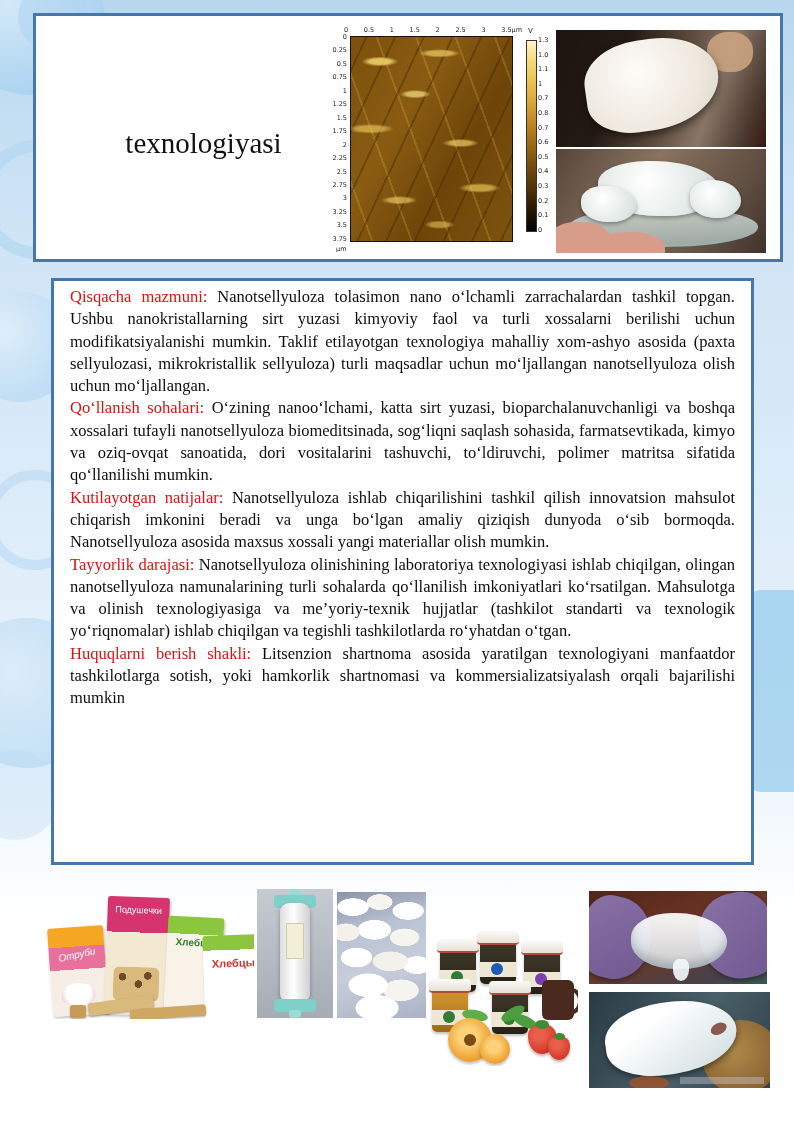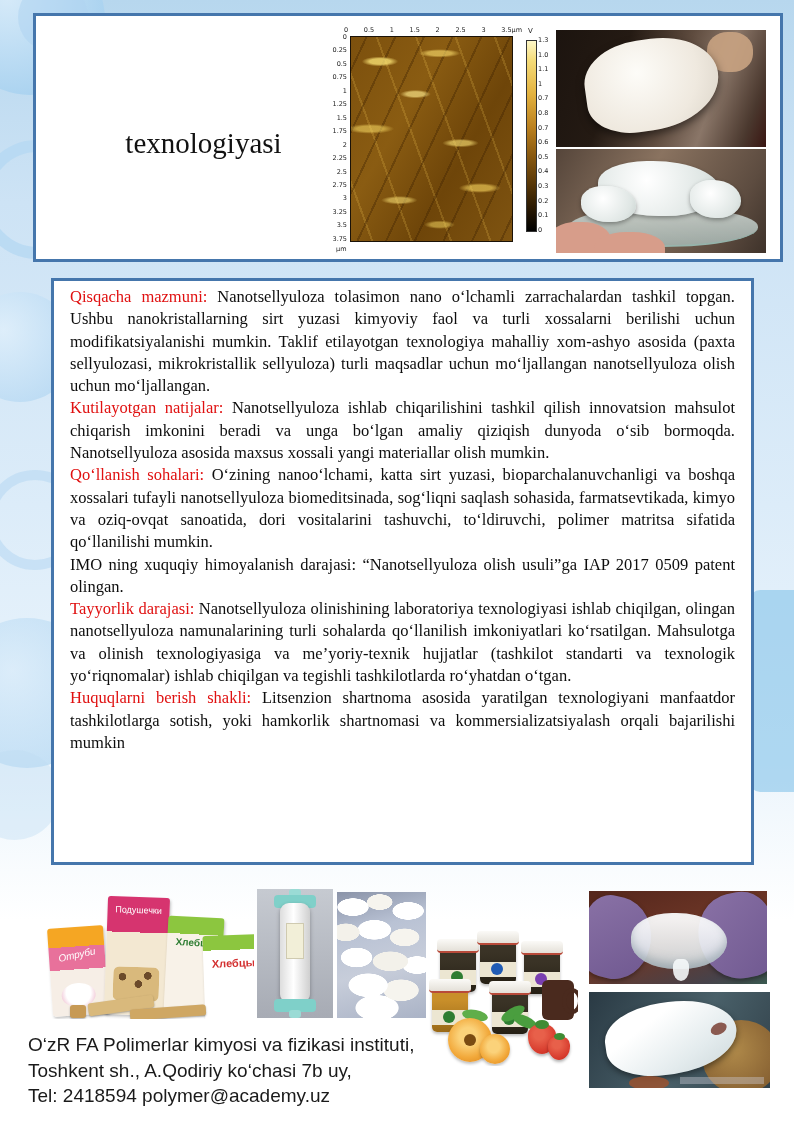--- a/index.html
+++ b/index.html
@@ -263,23 +263,22 @@
       <div class="cry cry1"></div>
       <div class="cry cry2"></div>
       <div class="cry cry3"></div>
       <div class="finger f1"></div>
       <div class="finger f2"></div>
     </div>
   </div>
 
   <div class="infobox" id="info-paragraphs">
       <p><span class="lead">Qisqacha mazmuni: </span><span>Nanotsellyuloza tolasimon nano o‘lchamli zarrachalardan tashkil topgan. Ushbu nanokristallarning sirt yuzasi kimyoviy faol va turli xossalarni berilishi uchun modifikatsiyalanishi mumkin. Taklif etilayotgan texnologiya mahalliy xom-ashyo asosida (paxta sellyulozasi, mikrokristallik sellyuloza) turli maqsadlar uchun mo‘ljallangan nanotsellyuloza olish uchun mo‘ljallangan.</span></p>
+      <p><span class="lead">Qo‘llanish sohalari: </span><span>O‘zining nanoo‘lchami, katta sirt yuzasi, bioparchalanuvchanligi va boshqa xossalari tufayli nanotsellyuloza biomeditsinada, sog‘liqni saqlash sohasida, farmatsevtikada, kimyo va oziq-ovqat sanoatida, dori vositalarini tashuvchi, to‘ldiruvchi, polimer matritsa sifatida qo‘llanilishi mumkin.</span></p>
       <p><span class="lead">Kutilayotgan natijalar: </span><span>Nanotsellyuloza ishlab chiqarilishini tashkil qilish innovatsion mahsulot chiqarish imkonini beradi va unga bo‘lgan amaliy qiziqish dunyoda o‘sib bormoqda. Nanotsellyuloza asosida maxsus xossali yangi materiallar olish mumkin.</span></p>
-      <p><span class="lead">Qo‘llanish sohalari: </span><span>O‘zining nanoo‘lchami, katta sirt yuzasi, bioparchalanuvchanligi va boshqa xossalari tufayli nanotsellyuloza biomeditsinada, sog‘liqni saqlash sohasida, farmatsevtikada, kimyo va oziq-ovqat sanoatida, dori vositalarini tashuvchi, to‘ldiruvchi, polimer matritsa sifatida qo‘llanilishi mumkin.</span></p>
-      <p><span>IMO ning xuquqiy himoyalanish darajasi: “Nanotsellyuloza olish usuli”ga IAP 2017 0509 patent olingan.</span></p>
       <p><span class="lead">Tayyorlik darajasi: </span><span>Nanotsellyuloza olinishining laboratoriya texnologiyasi ishlab chiqilgan, olingan nanotsellyuloza namunalarining turli sohalarda qo‘llanilish imkoniyatlari ko‘rsatilgan. Mahsulotga va olinish texnologiyasiga va me’yoriy-texnik hujjatlar (tashkilot standarti va texnologik yo‘riqnomalar) ishlab chiqilgan va tegishli tashkilotlarda ro‘yhatdan o‘tgan.</span></p>
       <p><span class="lead">Huquqlarni berish shakli: </span><span>Litsenzion shartnoma asosida yaratilgan texnologiyani manfaatdor tashkilotlarga sotish, yoki hamkorlik shartnomasi va kommersializatsiyalash orqali bajarilishi mumkin</span></p>
     </div>
 
   <div class="art packs">
     <div class="pk pk1">
       <span class="lbl">Отруби</span>
       <span class="bowl"></span>
     </div>
     <div class="pk pk2">
@@ -359,19 +358,14 @@
 
   <div class="art maskimg">
     <div class="hair"></div>
     <div class="mask">
       <div class="eyehole"></div>
     </div>
     <div class="chin"></div>
     <div class="caption"></div>
   </div>
 
-  <div class="contact">
-    <div>O‘zR FA Polimerlar kimyosi va fizikasi instituti,</div>
-    <div>Toshkent sh., A.Qodiriy ko‘chasi 7b uy,</div>
-    <div>Tel: 2418594 polymer@academy.uz</div>
-  </div>
 
 </div>
 
 </body></html>

